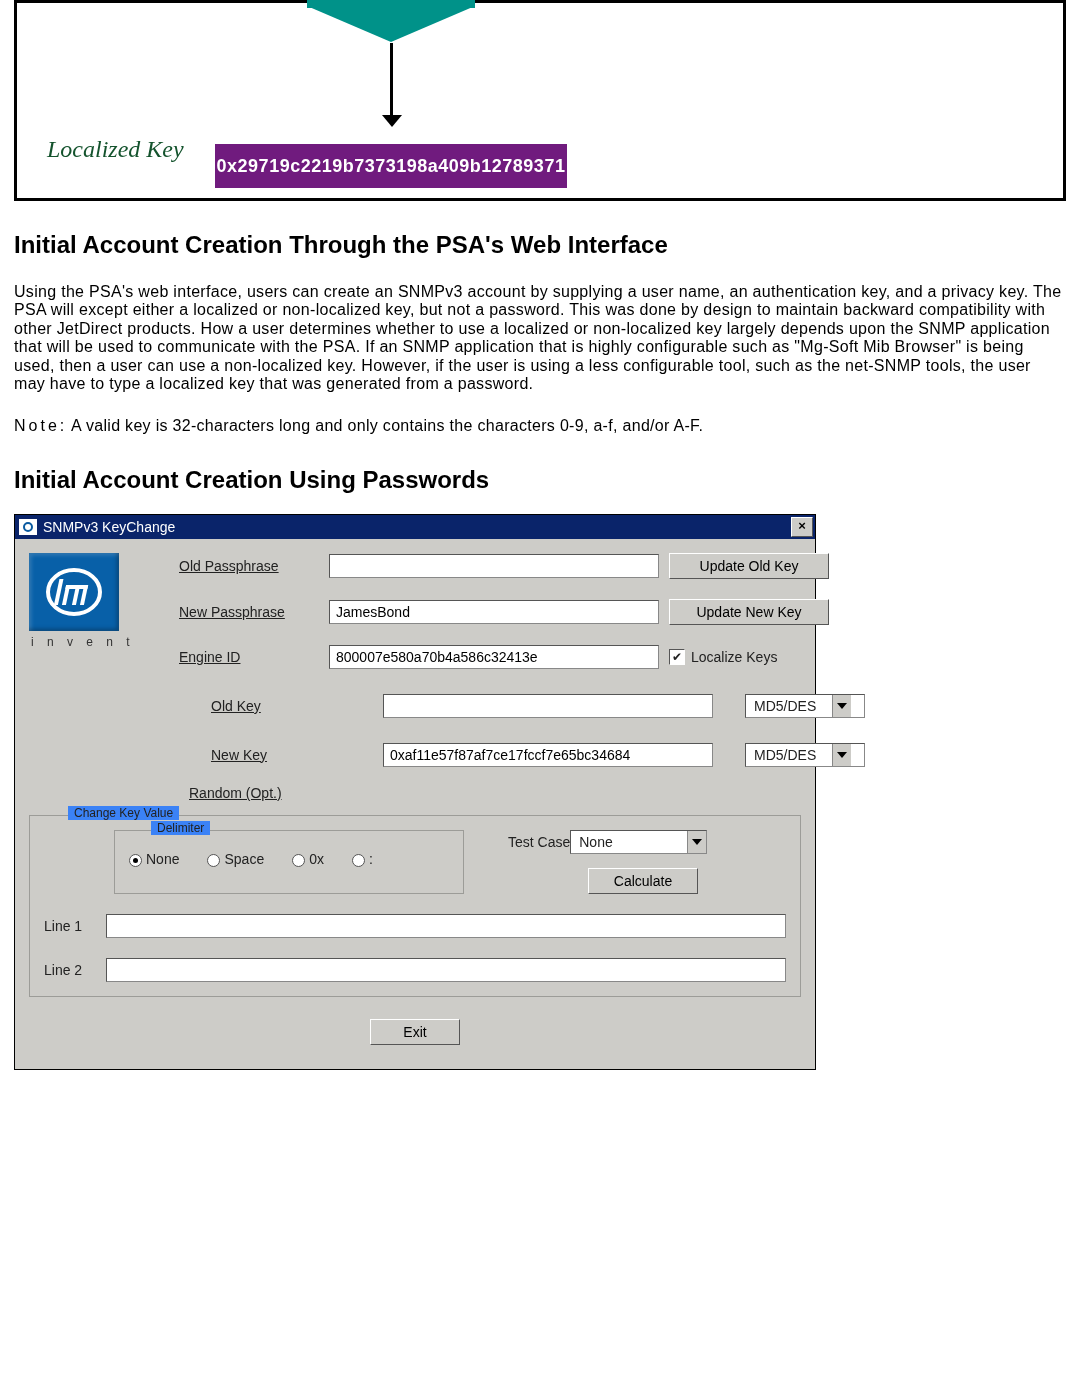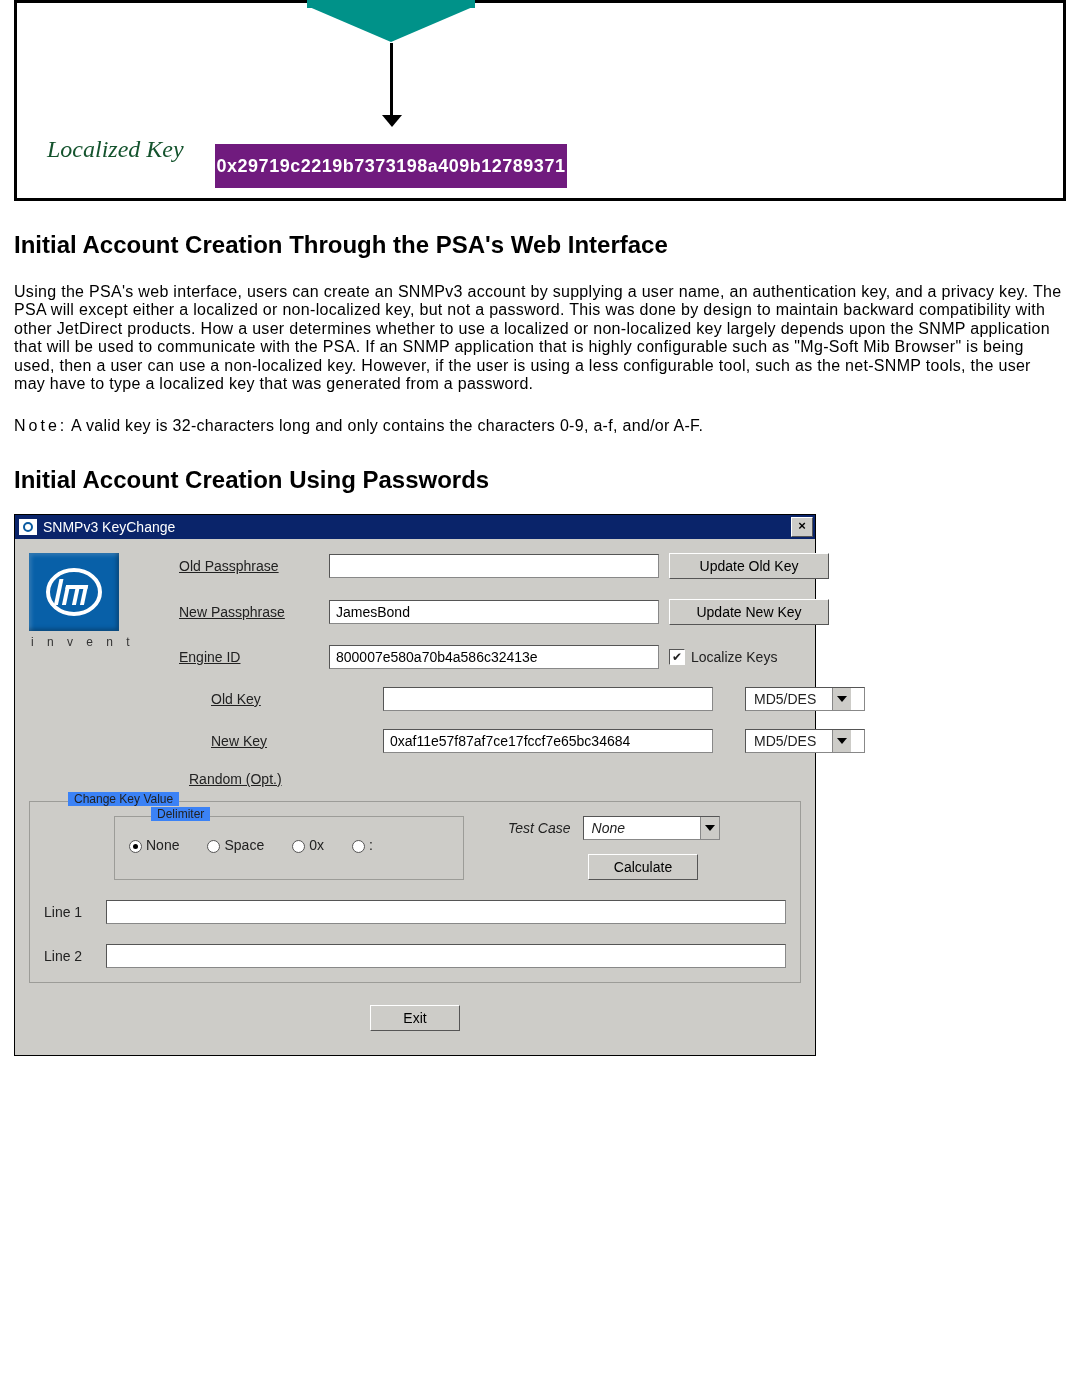--- a/index.html
+++ b/index.html
@@ -247,21 +247,21 @@
     border-left: 5px solid transparent;
     border-right: 5px solid transparent;
     border-top: 6px solid #000;
   }
 
   .row4, .row5 {
     display: grid;
     grid-template-columns: 150px 140px 330px 120px;
     column-gap: 10px;
     align-items: center;
-    margin-top: 18px;
+    margin-top: 25px;
     gap: 32px;
   }
   .row4 .lead, .row5 .lead { grid-column: 1; }
   .row6 {
     display: grid;
     grid-template-columns: 150px 140px 330px 120px;
     column-gap: 10px;
     margin-top: 18px;
   }
 
@@ -311,23 +311,21 @@
     background: #000;
     border-radius: 50%;
   }
   .right-col {
     grid-column: 3;
     padding-left: 30px;
   }
   .tc-row {
     display: flex;
     align-items: center;
-    gap: 12px;
     margin-bottom: 14px;
-    font-style: italic;
   }
   .sel-wide .sel-text { min-width: 100px; }
 
   .line-row {
     display: flex;
     align-items: center;
     gap: 14px;
     margin-top: 20px;
   }
   .line-row .ll { width: 48px; }

